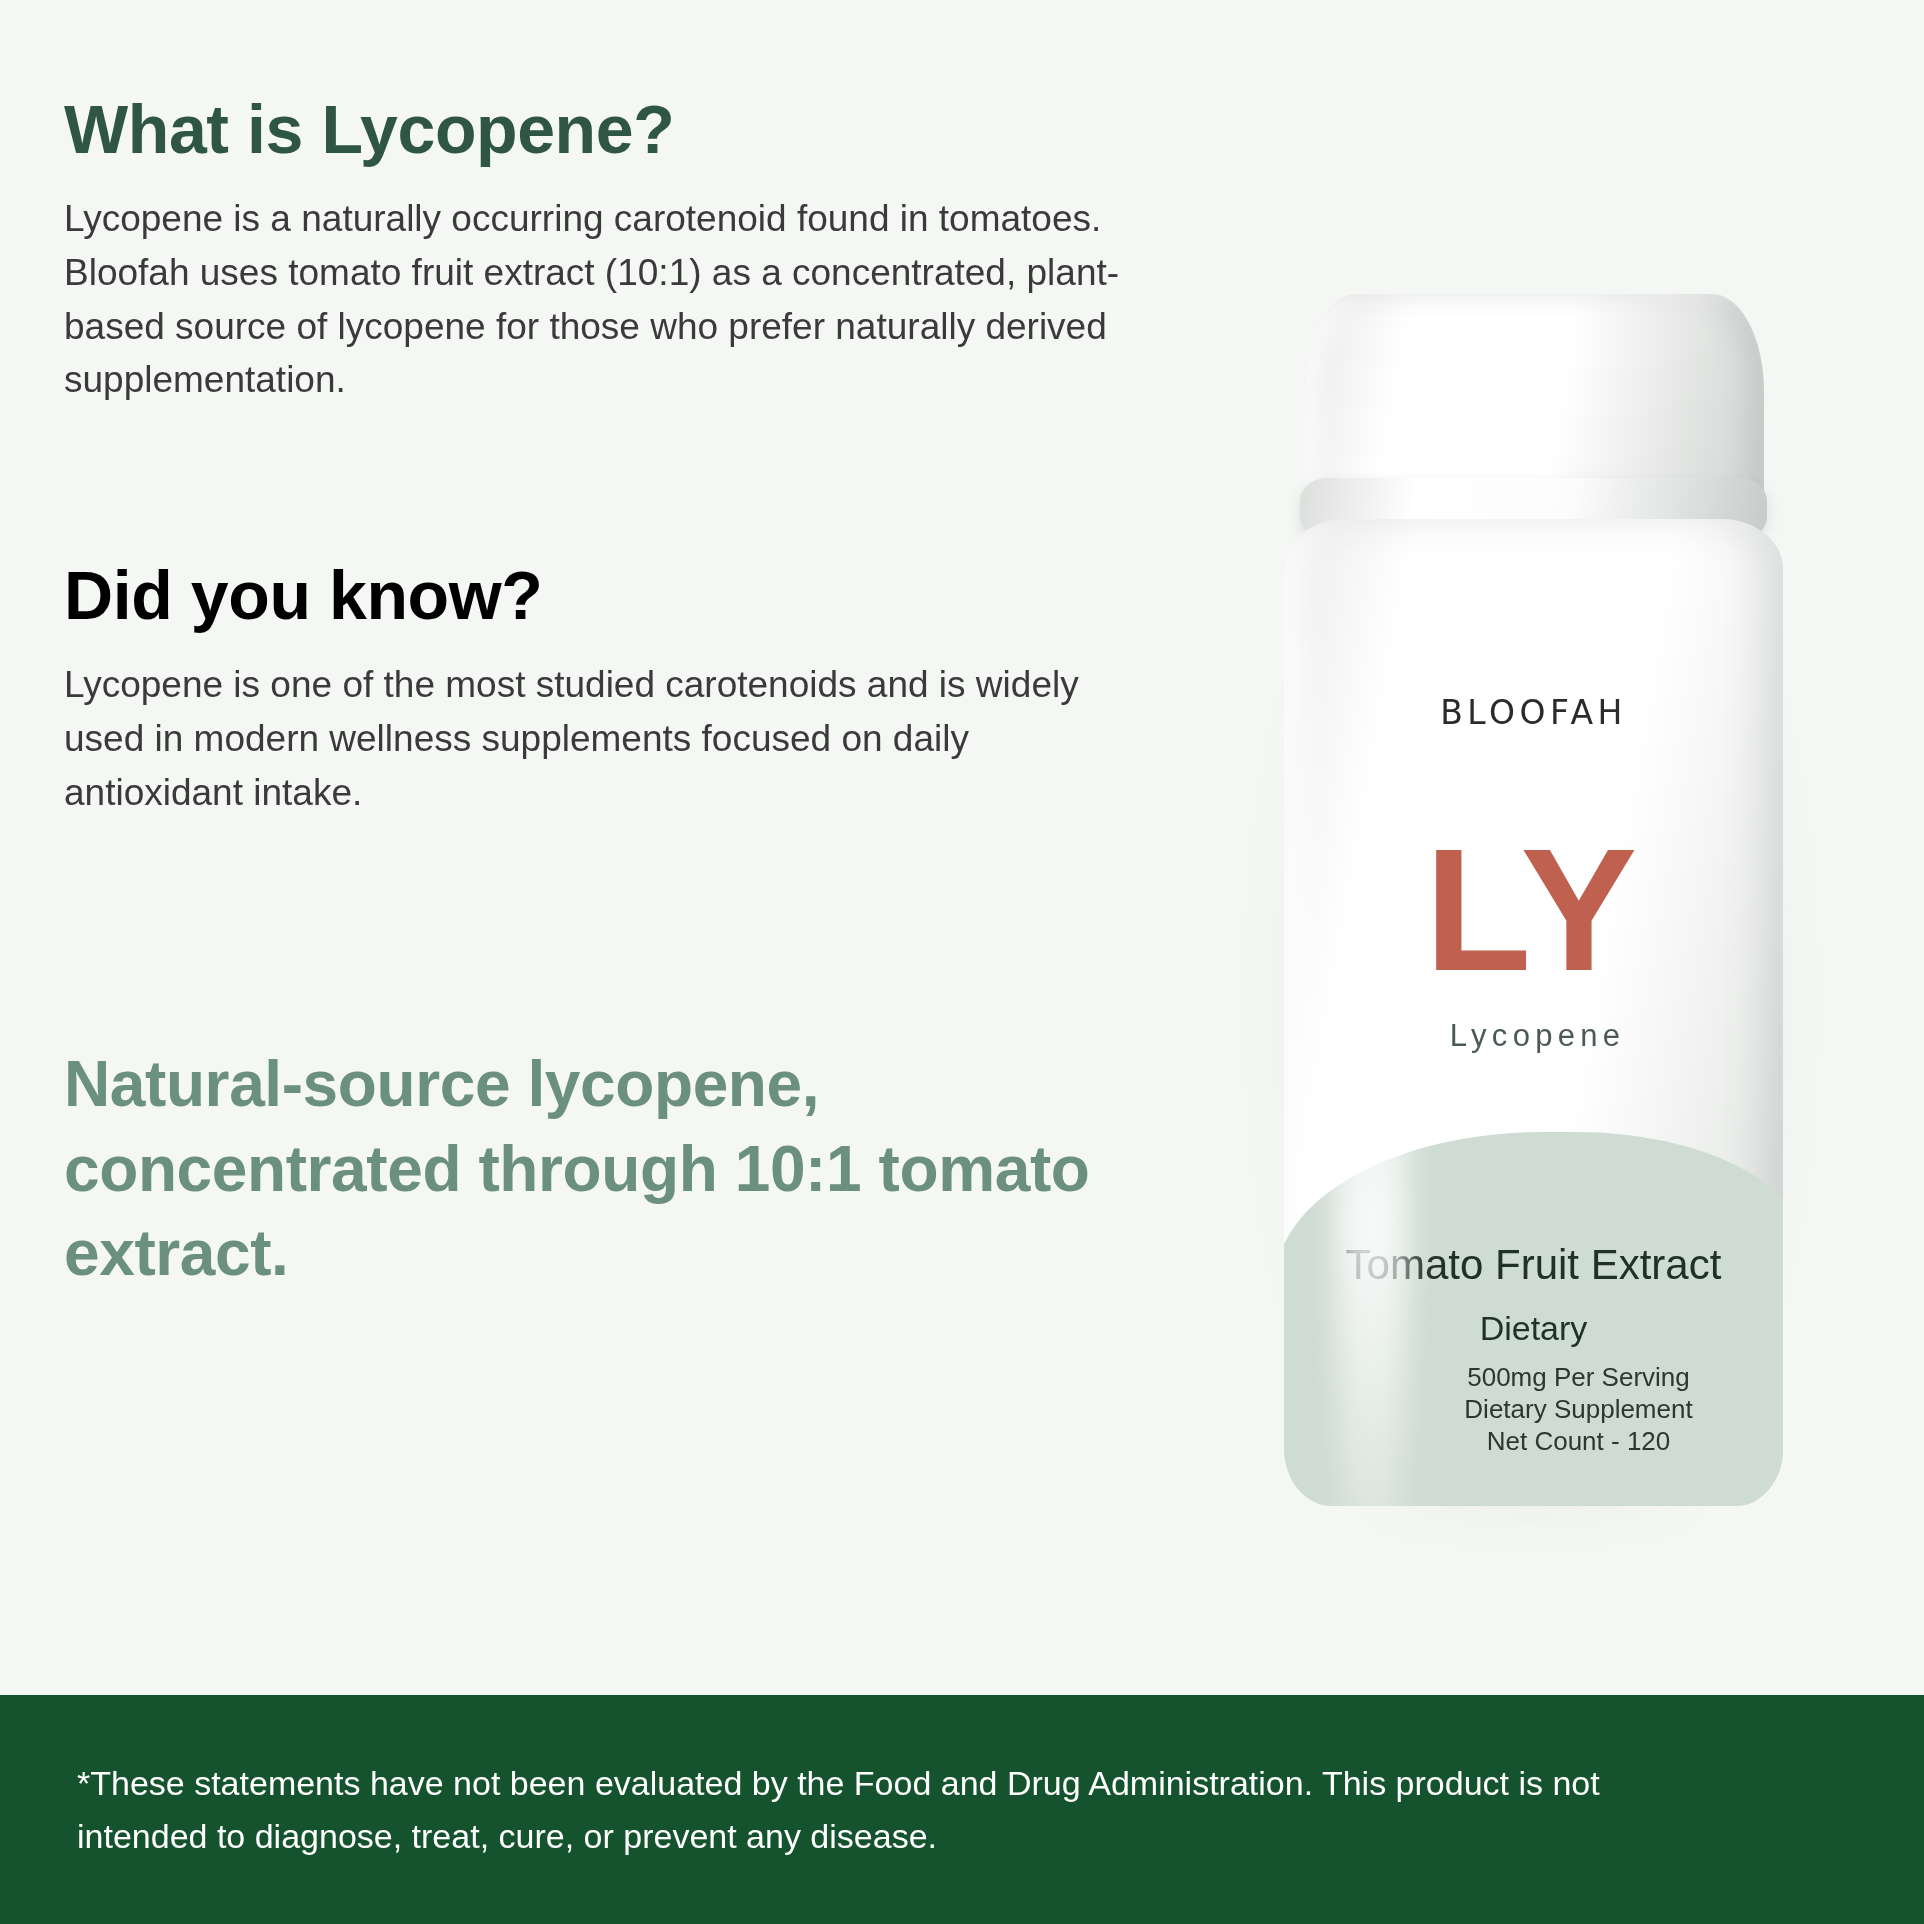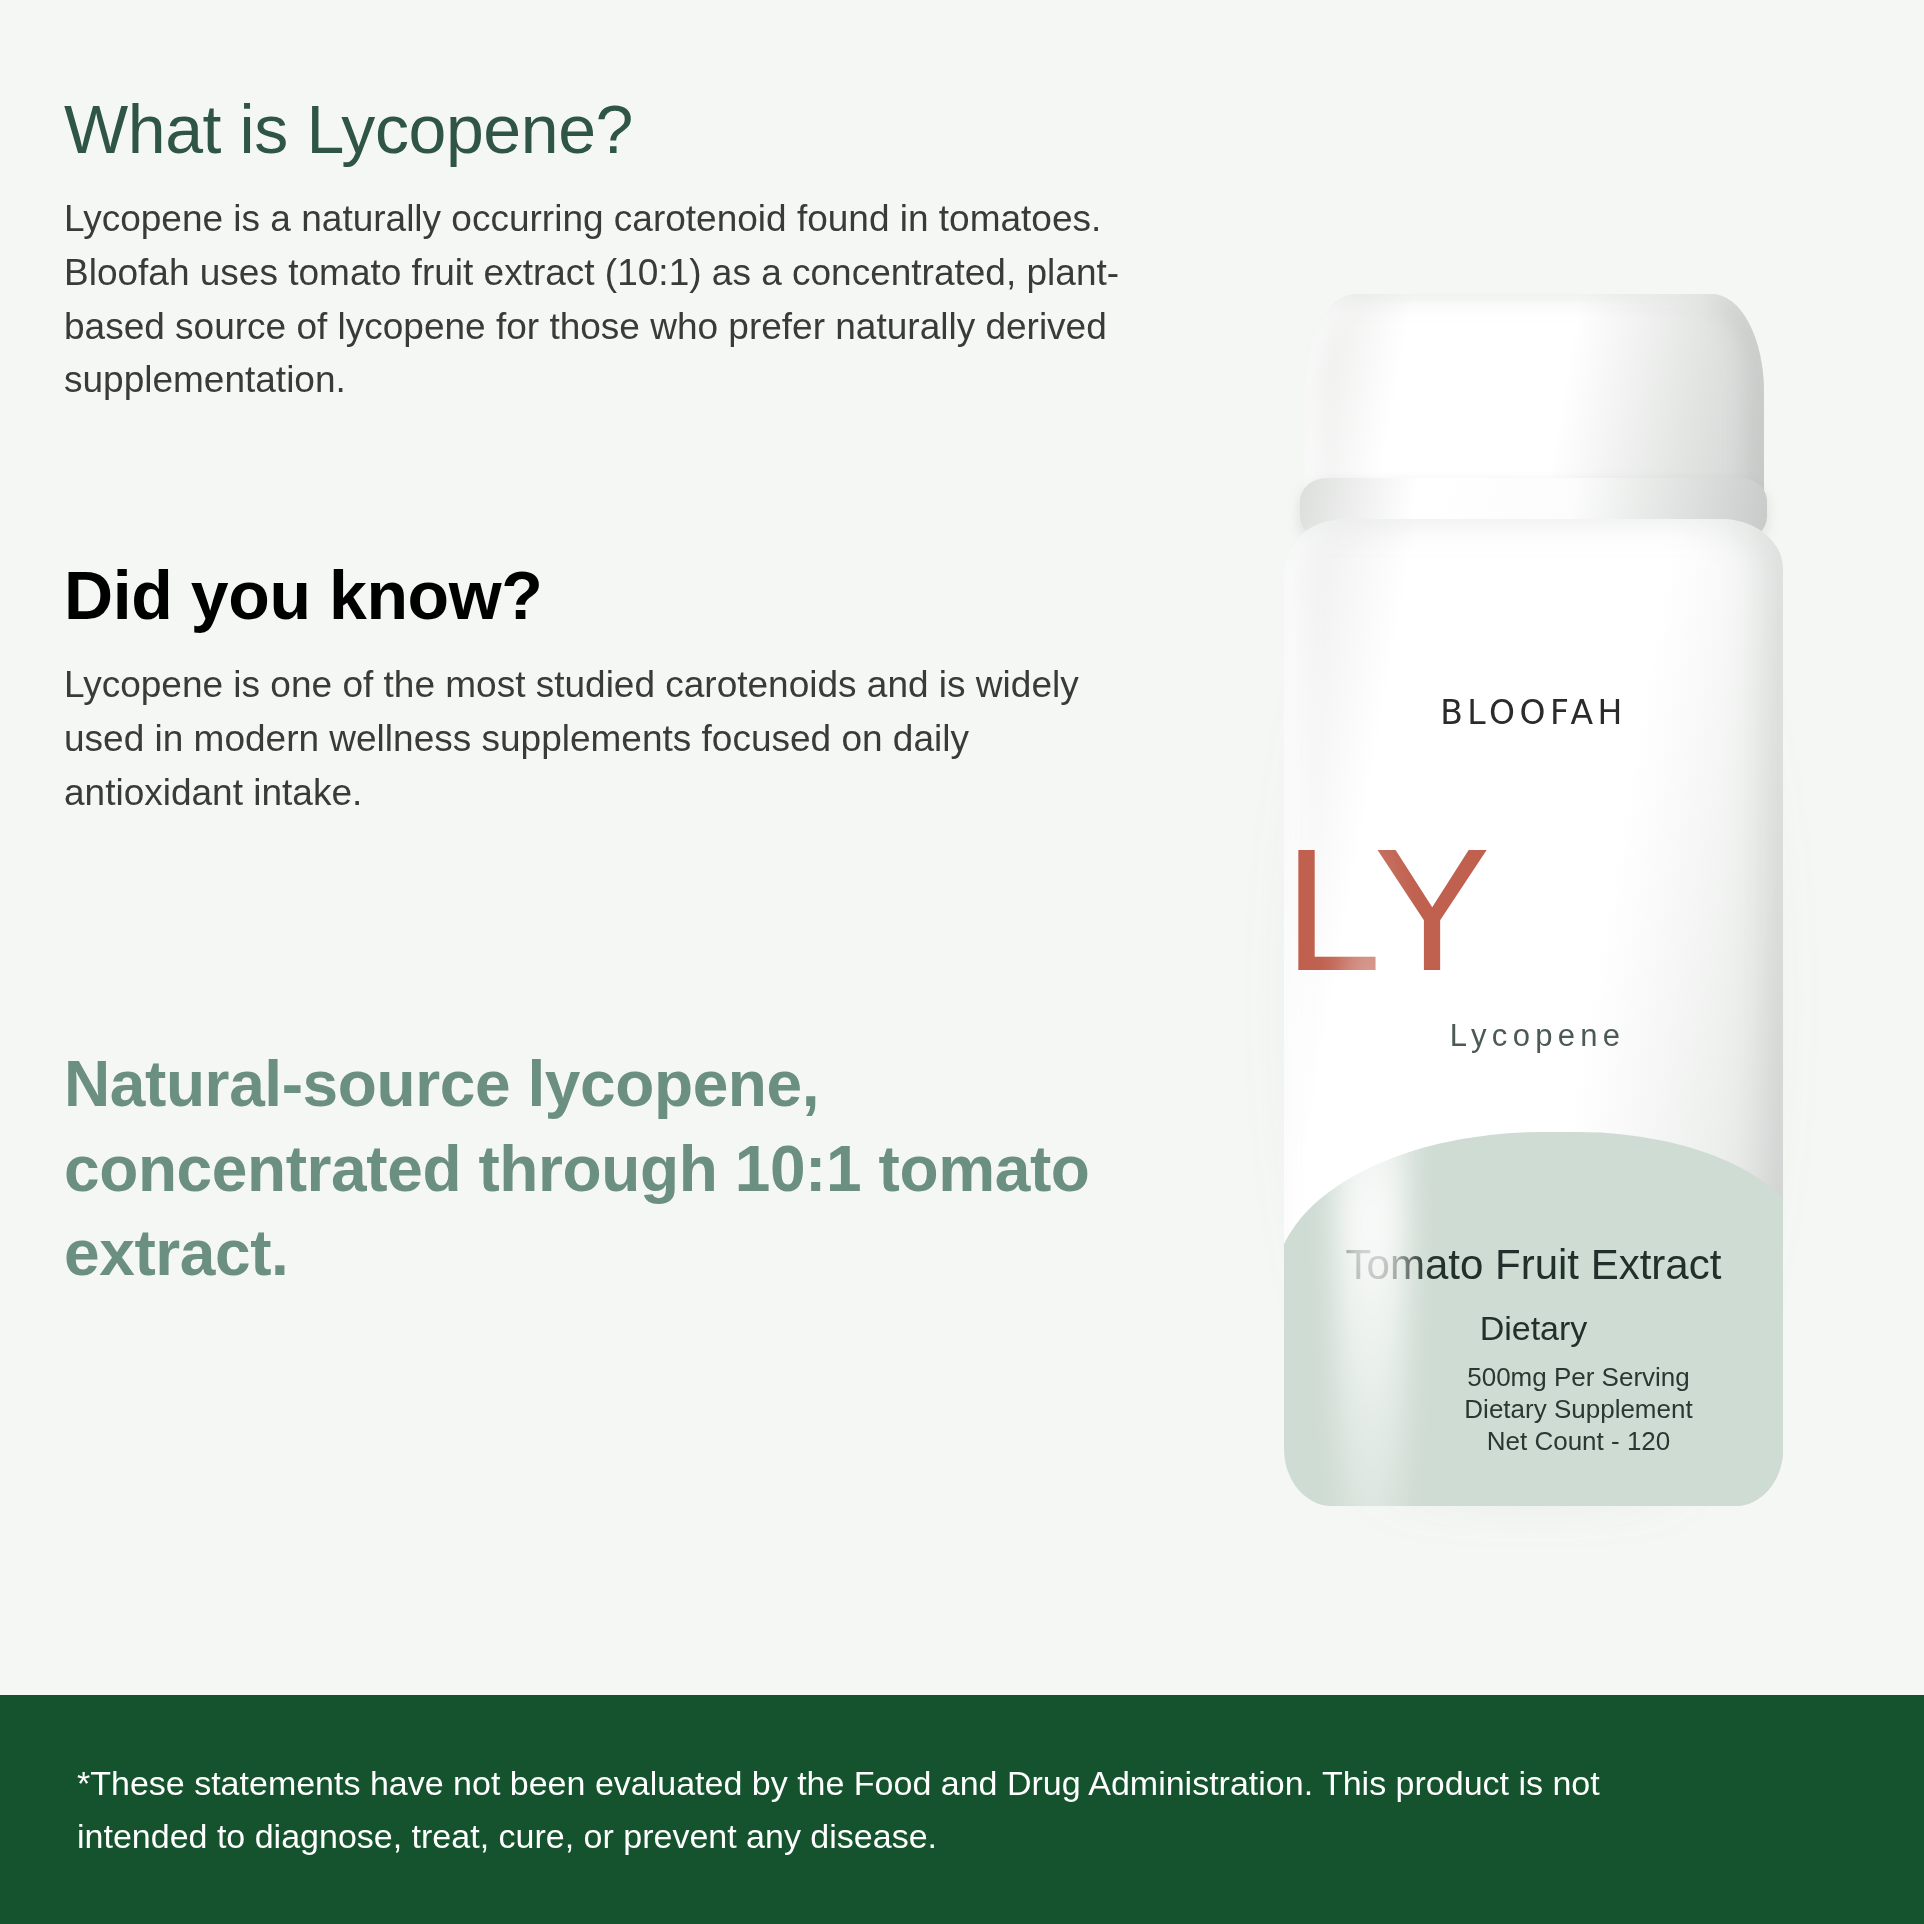--- a/index.html
+++ b/index.html
@@ -22,21 +22,21 @@
     position: absolute;
     left: 64px;
     top: 94px;
     width: 1132px;
   }
 
   .block { margin-bottom: 0; }
 
   .h-dark {
     font-size: 68px;
-    font-weight: normal;
+    font-weight: bold;
     color: #2f5546;
     letter-spacing: -0.4px;
     line-height: 1.05;
     margin-bottom: 27px;
   }
   .h-sage {
     font-size: 68px;
     font-weight: bold;
     color: #000000;
     letter-spacing: -0.4px;
@@ -136,22 +136,23 @@
     font-size: 33px;
     letter-spacing: 4.5px;
     color: #2b2b2b;
     font-family: "DejaVu Sans", sans-serif;
   }
   .ly {
     position: absolute;
     top: 303px;
     left: 0;
     width: 100%;
+    text-align: center;
     font-size: 175px;
-    font-weight: normal;
+    font-weight: bold;
     color: #c0604f;
     letter-spacing: 5.3px;
     line-height: 1;
   }
   .ly-sub {
     position: absolute;
     top: 499px;
     left: 4px;
     width: 100%;
     text-align: center;

